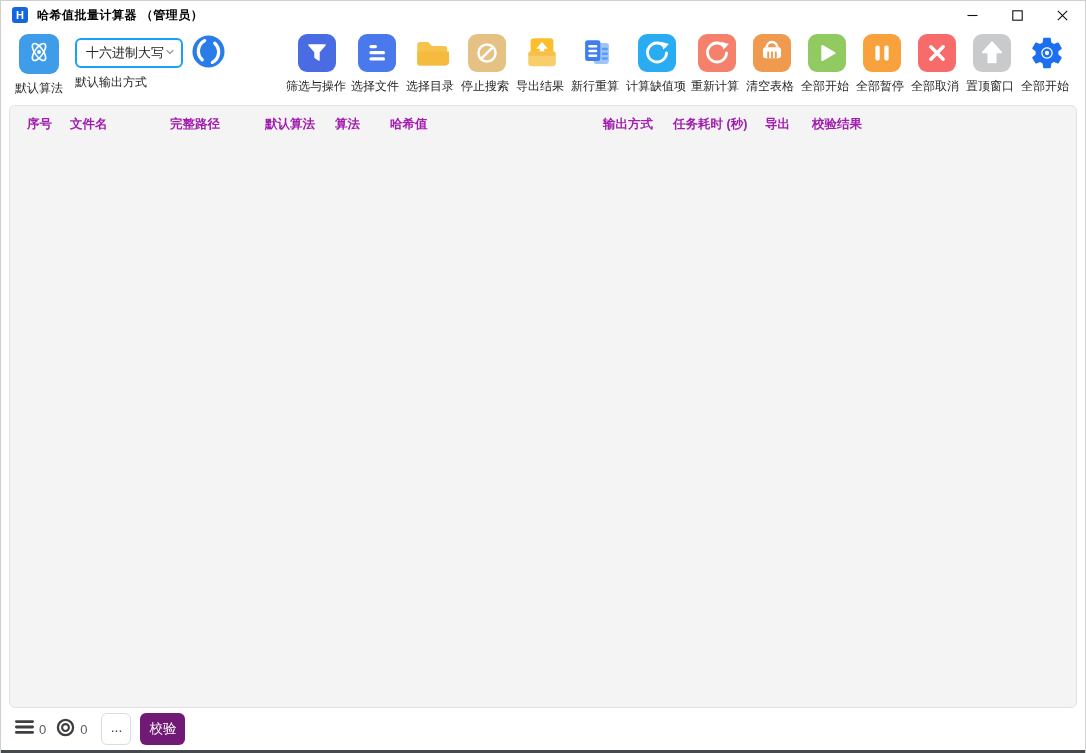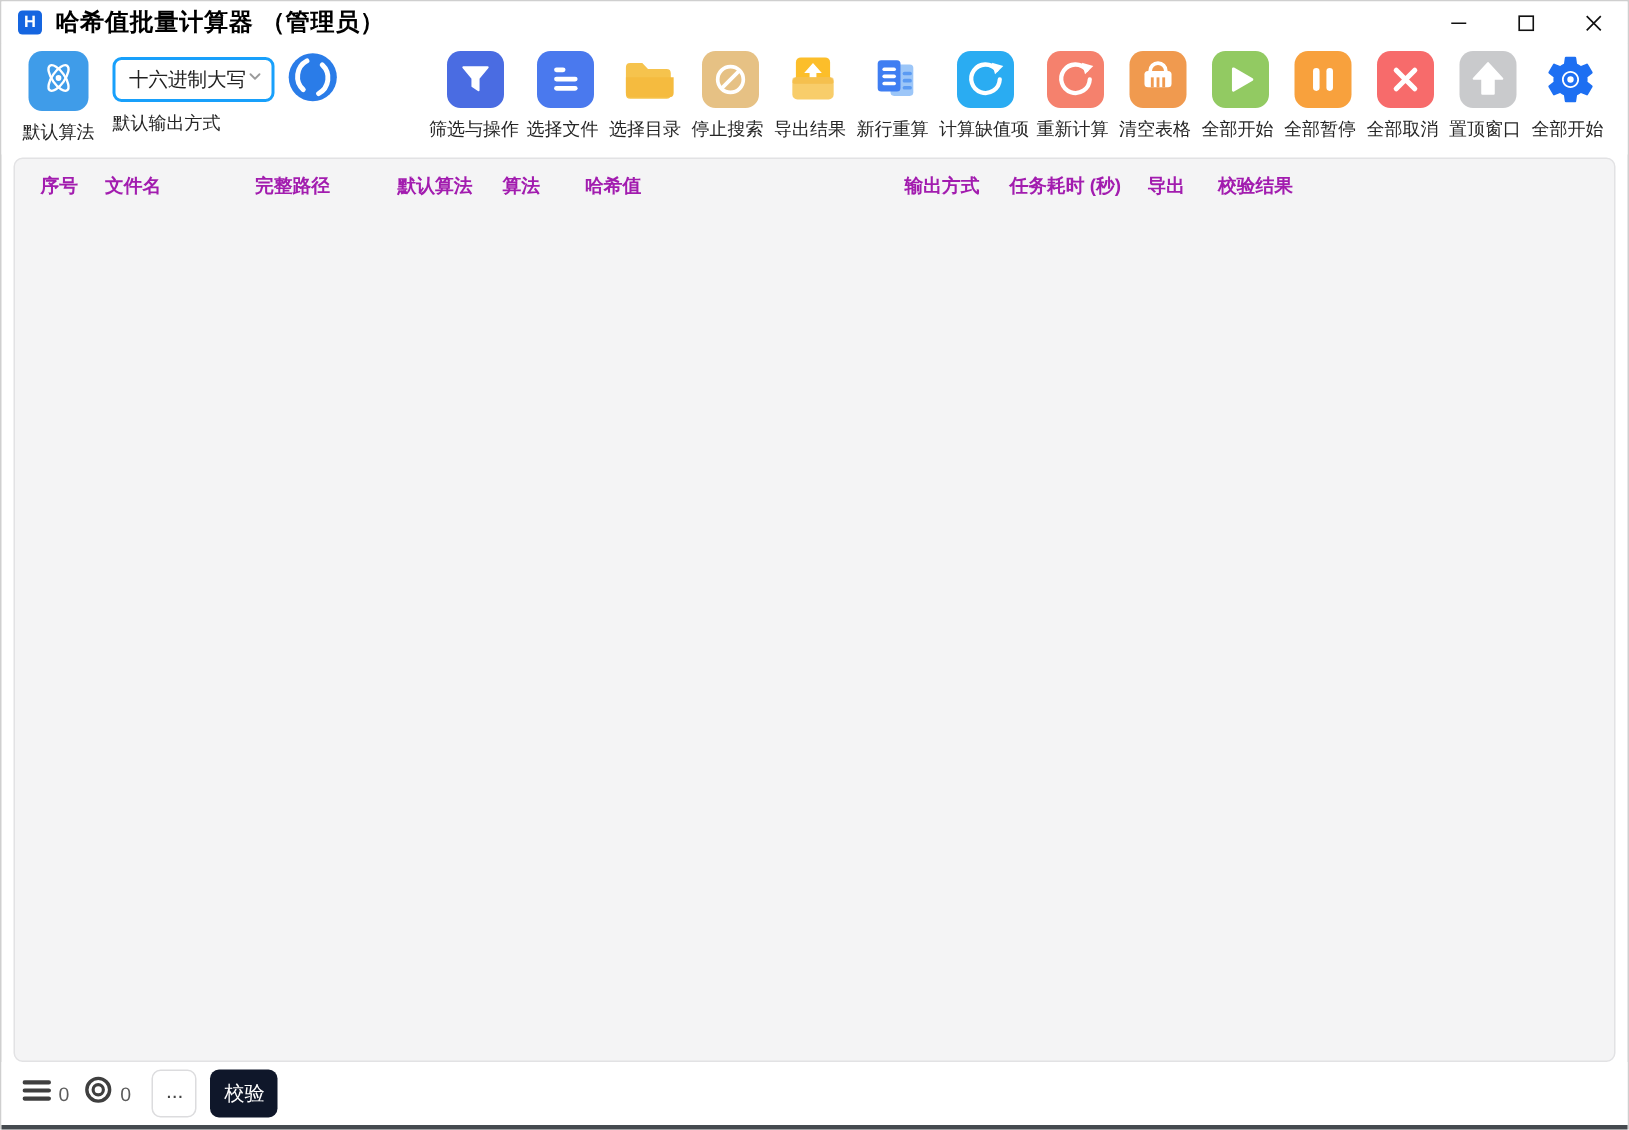--- a/index.html
+++ b/index.html
@@ -17,21 +17,21 @@
   
   .titlebar{
     position:absolute;top:0;left:0;right:0;height:28px;background:#fff;
     display:flex;align-items:center;
   }
   .app-icon{
     width:16px;height:16px;margin-left:11px;border-radius:3px;background:#1565e0;
     color:#fff;font-size:11px;font-weight:bold;display:flex;align-items:center;justify-content:center;
     line-height:1;
   }
-  .app-title{margin-left:9px;font-size:16px;font-weight:700;color:#000;letter-spacing:.5px;}
+  .app-title{margin-left:9px;font-size:12px;font-weight:700;color:#000;letter-spacing:.5px;}
   .win-controls{position:absolute;right:0;top:0;height:28px;display:flex;}
   .win-btn{width:45px;height:28px;display:flex;align-items:center;justify-content:center;cursor:default;}
   .win-btn svg{display:block;}
   
   .toolbar{position:absolute;top:28px;left:0;right:0;height:74px;background:#fff;}
   .tb-left{position:absolute;left:14px;top:5px;display:flex;align-items:flex-start;}
   .algo-group{width:48px;margin-right:12px;text-align:center;}
   .algo-btn{width:40px;height:40px;border-radius:9px;background:#3f9ce9;margin:0 auto;
     display:flex;align-items:center;justify-content:center;}
   .tb-label{font-size:12px;color:#262626;margin-top:6px;white-space:nowrap;}
@@ -70,21 +70,21 @@
     flex:1;height:32px;box-sizing:border-box;margin-left:8px;
     border:1px solid #dcdcde;border-radius:5px;padding:0 10px;font-size:13px;color:#333;
     font-family:"Liberation Sans","DejaVu Sans",sans-serif;outline:none;background:#fff;
   }
   .hash-input::placeholder{color:#b9b9bd;}
   .more-btn{
     width:30px;height:32px;margin-left:10px;border:1px solid #dcdcde;border-radius:6px;background:#fff;
     font-size:14px;color:#444;line-height:26px;text-align:center;box-sizing:border-box;cursor:default;
   }
   .verify-btn{
-    width:45px;height:32px;margin:0 8px 0 9px;border:none;border-radius:6px;background:#0f172a;
+    width:45px;height:32px;margin:0 8px 0 9px;border:none;border-radius:6px;background:#701a75;
     color:#fff;font-size:13.5px;text-align:center;line-height:32px;cursor:default;
     font-family:"Liberation Sans","DejaVu Sans",sans-serif;
   }
   .bottom-edge{position:absolute;left:0;right:0;bottom:0;height:3px;background:#454a4f;}
 </style>
 </head>
 <body>
 
 <div class="window">
 

